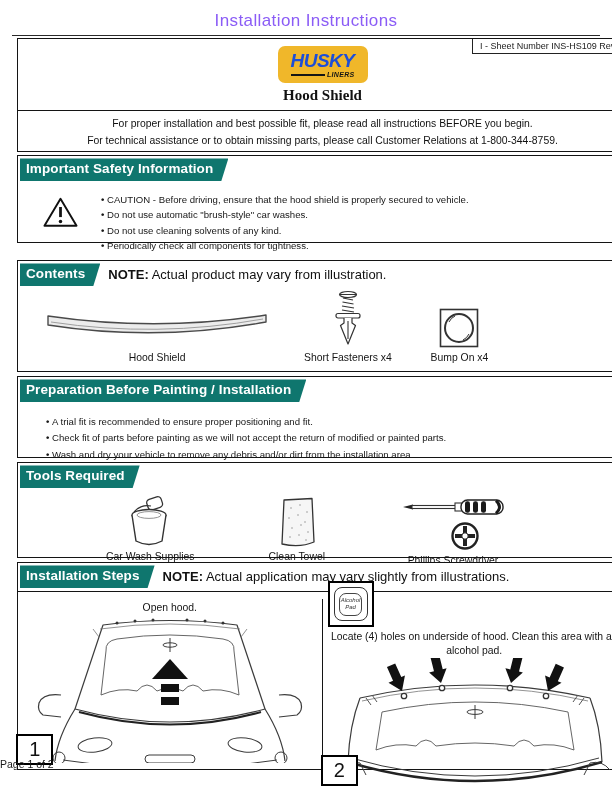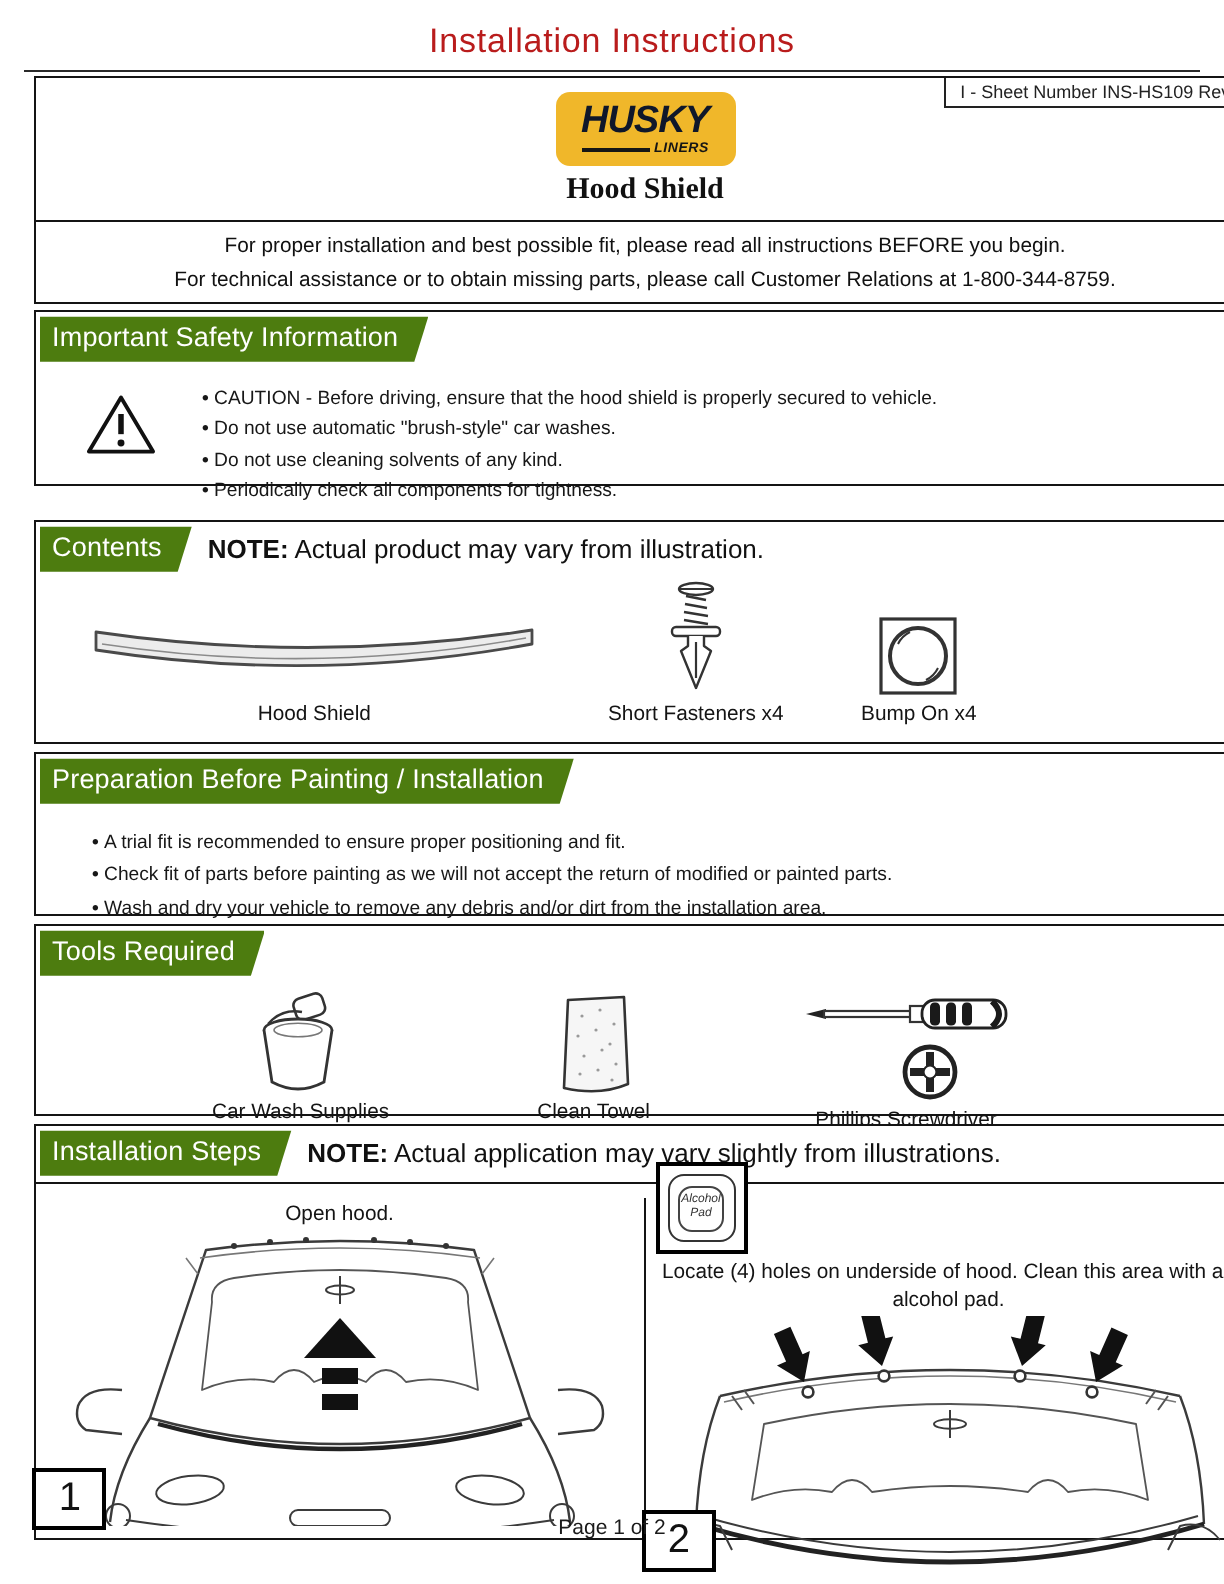--- a/index.html
+++ b/index.html
@@ -2,51 +2,51 @@
 <html><head>
 <meta charset="utf-8">
 <style>
   html,body{margin:0;padding:0;}
   body{
     width:612px;height:792px;background:#ffffff;position:relative;
     font-family:"Liberation Sans", sans-serif;color:#111;
     -webkit-font-smoothing:antialiased;
   }
   .doc-title{
-    text-align:center;font-size:17px;font-weight:400;letter-spacing:.4px;color:#b91c1c;
+    text-align:center;font-size:17px;font-weight:400;letter-spacing:.4px;color:#8b5cf6;
     padding:11px 0 4px 0;margin:0 12px;border-bottom:1.6px solid #2a2a2a;
   }
   .main{position:absolute;left:17px;top:38px;width:611px;}
   .box{border:1.6px solid #141414;background:#fff;box-sizing:border-box;position:relative;}
 
   
   .header-box{height:74px;}
   .sheet{
     position:absolute;top:0;right:0;font-size:9px;color:#222;
     border-left:1px solid #222;border-bottom:1px solid #222;padding:2px 4px 2px 7px;background:#fff;
   }
   .logo{
     width:90px;height:37px;margin:7px auto 0;background:#F0B72A;border-radius:7px;
     display:flex;flex-direction:column;align-items:center;justify-content:center;
   }
-  .logo-husky{font-size:19px;font-weight:800;font-style:italic;letter-spacing:-.5px;line-height:1;color:#0f172a;}
+  .logo-husky{font-size:19px;font-weight:800;font-style:italic;letter-spacing:-.5px;line-height:1;color:#1d4ed8;}
   .logo-liners-row{display:flex;align-items:center;width:64px;margin-top:1px;}
   .logo-line{flex:1;height:2px;background:#151515;}
   .logo-liners{font-size:7px;font-weight:800;font-style:italic;color:#151515;margin-left:2px;letter-spacing:.3px;}
   .product-title{
     margin-top:4px;text-align:center;font-family:"Liberation Serif", serif;
     font-weight:700;font-size:15px;color:#111;
   }
 
   
   .intro-box{margin-top:-1.6px;height:42px;text-align:center;font-weight:400;font-size:10.4px;line-height:1.55;padding-top:5px;}
 
   
   .bar{
-    display:inline-block;background:#4d7c0f;color:#fff;font-weight:400;font-size:13.5px;
+    display:inline-block;background:#0f766e;color:#fff;font-weight:700;font-size:13.5px;
     line-height:1;padding:4px 15px 5px 6px;margin:2px 0 0 2px;letter-spacing:.1px;
     clip-path:polygon(0 0,100% 0,calc(100% - 7px) 100%,0 100%);
   }
   .bar-row{display:flex;align-items:center;}
   .note{font-size:13px;margin-left:8px;margin-top:2px;}
   .note b{font-weight:700;}
 
   
   .safety-box{margin-top:3px;height:88px;}
   .safety-content{display:flex;align-items:flex-start;padding:11px 10px 0 24px;}
@@ -99,21 +99,21 @@
   .padbox .pad-packet{width:32px;height:32px;border-radius:8px;}
   .padbox .pad-inner{width:23px;height:23px;font-size:6px;}
   .c2{flex:1;margin-top:3px;line-height:1.35;padding:0 2px;}
   .stepnum{
     position:absolute;left:-1.6px;bottom:-1.6px;width:37px;height:31px;background:#fff;
     border:2.2px solid #000;box-sizing:border-box;display:flex;align-items:center;justify-content:center;
     font-size:20px;color:#111;
   }
   .panel svg{display:block;margin:0 auto;}
 
-  .footer{text-align:center;font-size:10.5px;color:#1a1a1a;position:absolute;left:0;right:0;top:758px;}
+  .footer{font-size:10.5px;color:#1a1a1a;position:absolute;left:0;right:0;top:758px;}
 </style>
 </head>
 <body>
 
 <div class="page">
 
   <div class="doc-title">Installation Instructions</div>
 
   <div class="main">
 

